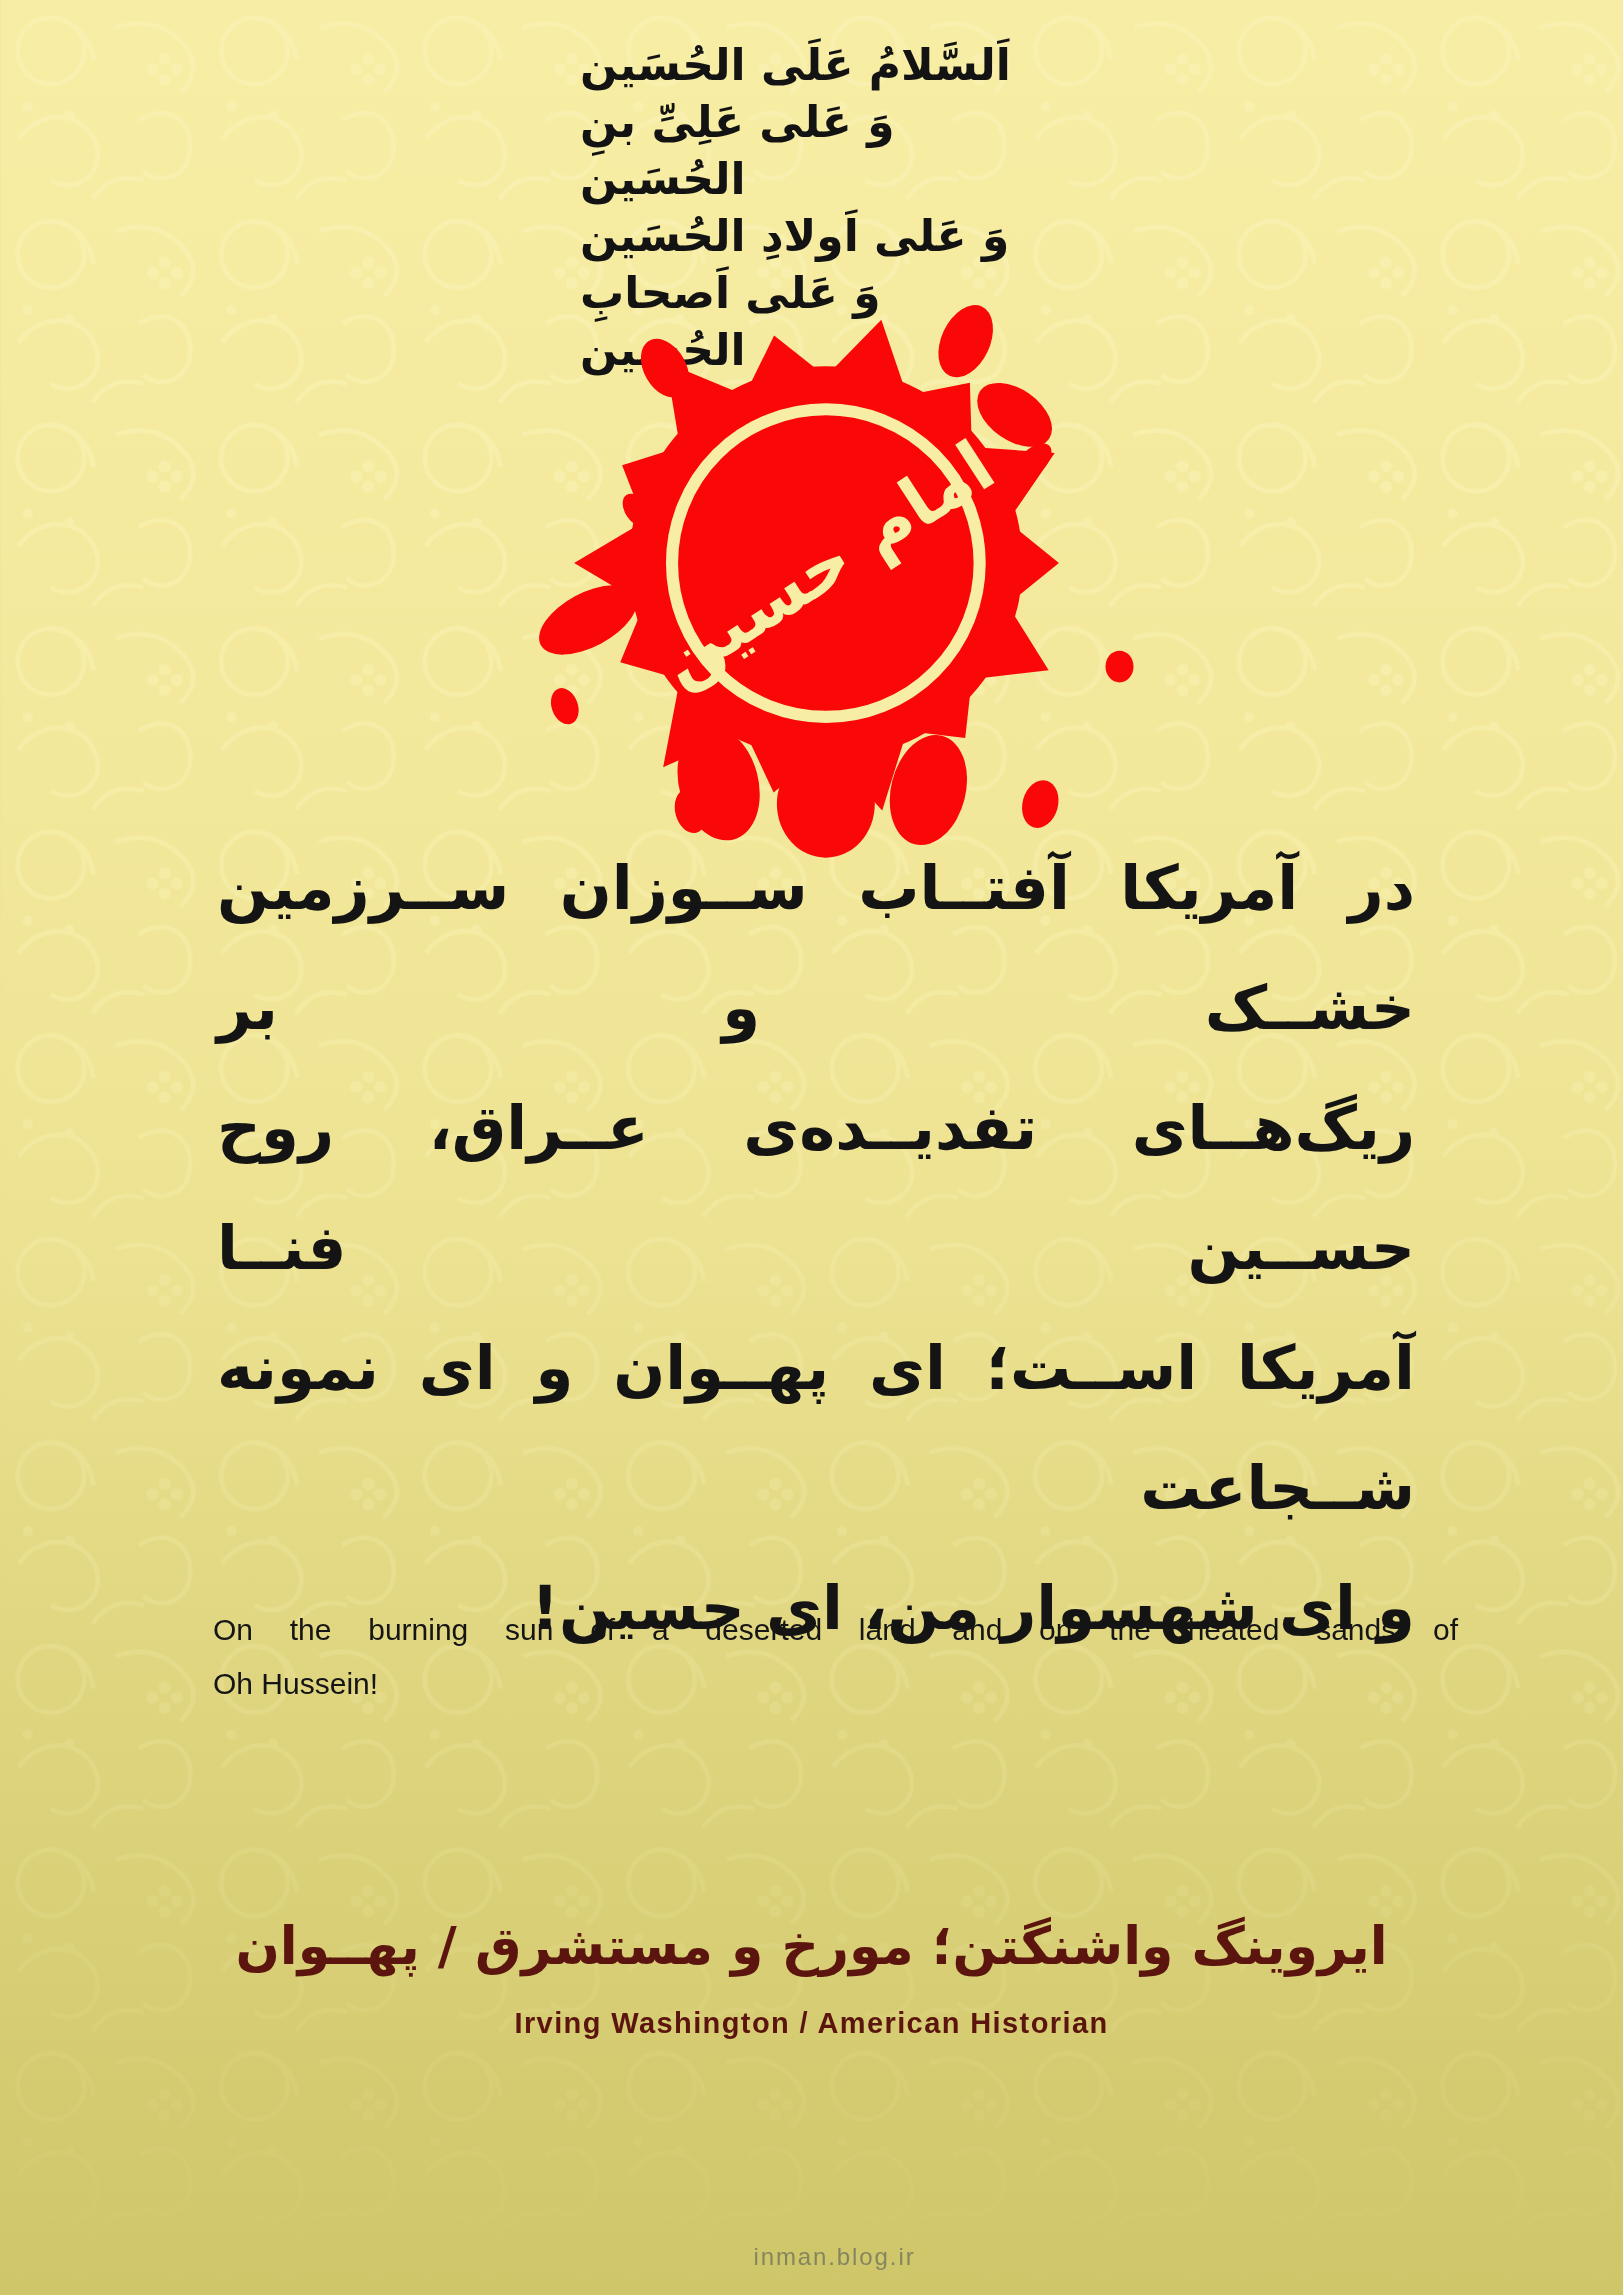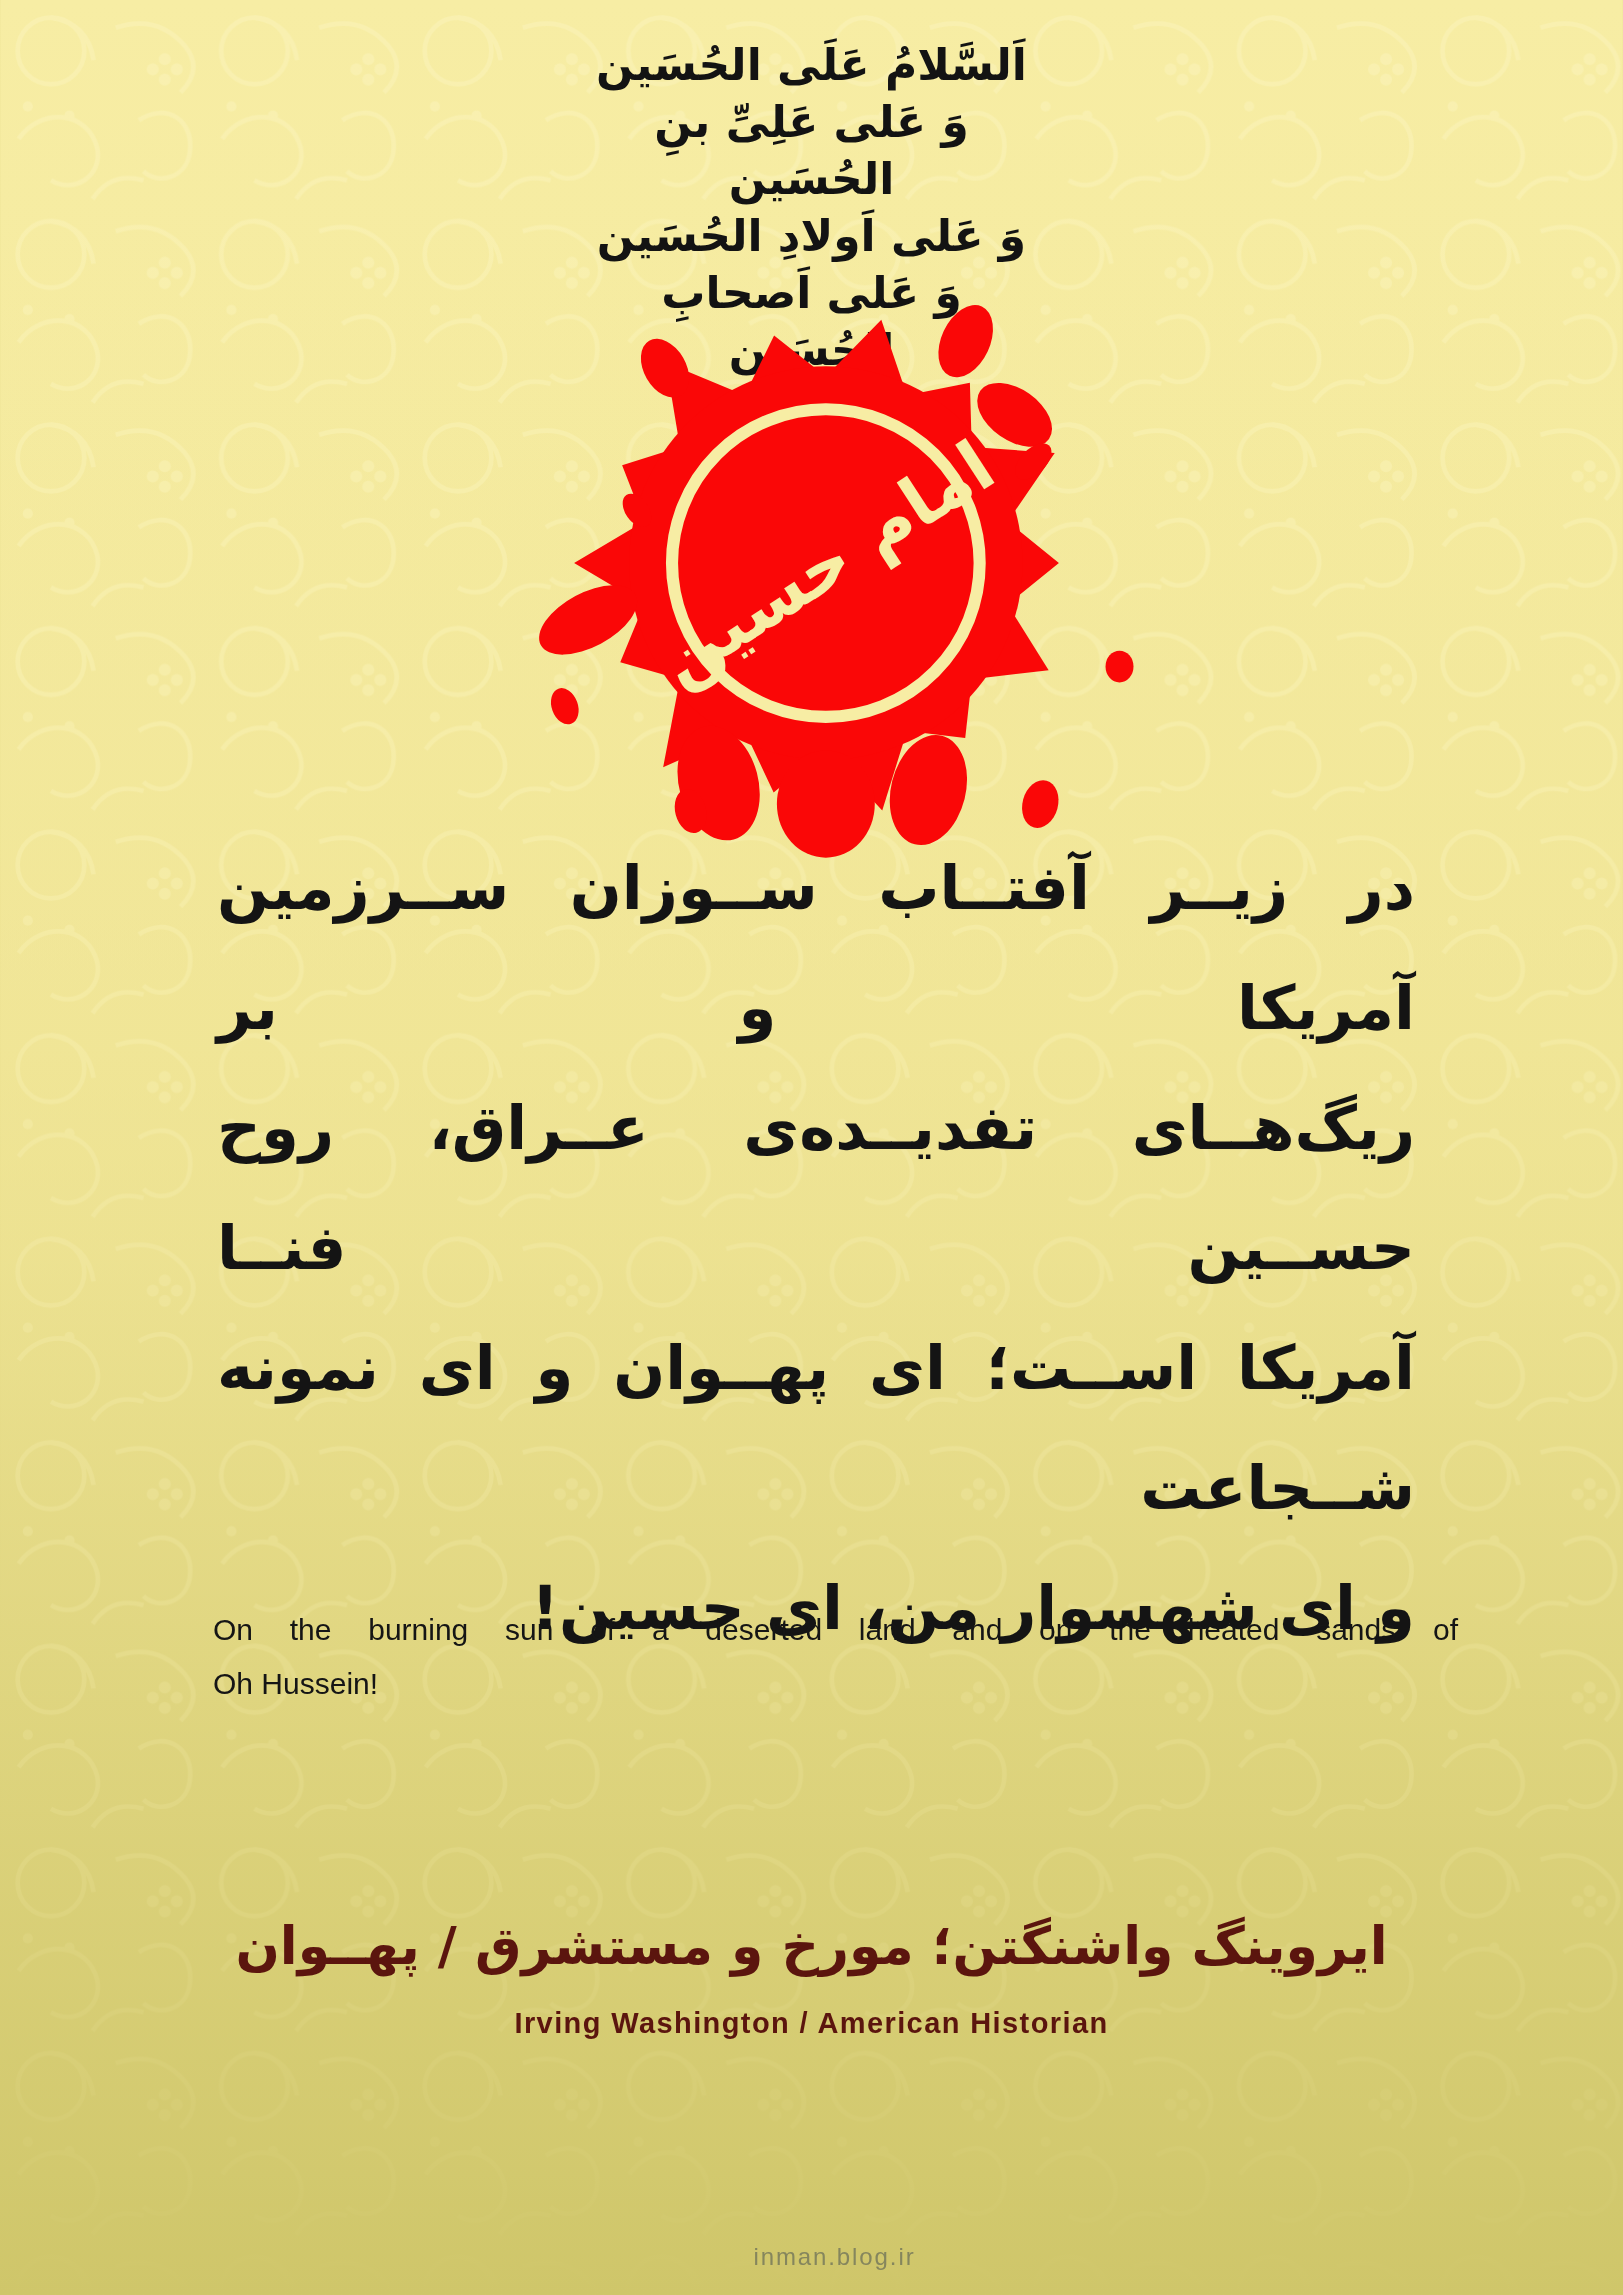--- a/index.html
+++ b/index.html
@@ -7,21 +7,21 @@
     width:1623px; height:2295px; position:relative; overflow:hidden;
     font-family:"DejaVu Sans", sans-serif; background:#cfc66a;
   }
   .abs { position:absolute; }
   
   #bg-svg { left:0; top:0; width:1623px; height:2295px; }
 
   
   .salutation {
     left:580px; top:36px; width:463px;
-    direction:rtl; text-align:center;
+    direction:rtl; text-align:left;
     font-weight:bold; font-size:44px; line-height:57px;
     color:#131313; letter-spacing:-0.9px;
   }
 
   
   .emblem { left:518px; top:261px; width:625px; height:606px; }
 
   
   .fa-quote {
     left:217px; top:828px; width:1198px;
@@ -130,21 +130,21 @@
       <ellipse cx="1120" cy="1165" rx="38" ry="52" transform="rotate(15 1120 1165)"></ellipse>
     </g>
     <circle cx="660" cy="648" r="330" fill="none" stroke="#f7eda4" stroke-width="26"></circle>
     <g transform="rotate(-33 660 648)">
       <text x="660" y="700" text-anchor="middle" font-size="150" font-weight="bold" fill="#f7eda4" font-family="DejaVu Sans, sans-serif" direction="rtl">امام حسین</text>
     </g>
   </svg>
 </div>
 
 <div class="abs fa-quote">
-  <div class="just">در زیــر آفتــاب ســوزان ســرزمین آمریکا و بر</div>
+  <div class="just">در آمریکا آفتــاب ســوزان ســرزمین خشــک و بر</div>
   <div class="just">ریگ‌هــای تفدیــده‌ی عــراق، روح حســین فنــا</div>
   <div class="just">آمریکا اســت؛ ای پهــوان و ای نمونه شــجاعت</div>
   <div class="center">و ای شهسوار من، ای حسین!</div>
 </div>
 
 <div class="abs en-quote">
   <div class="just">On the burning sun of a deserted land and on the heated sands of</div>
   <div class="center">Oh Hussein!</div>
 </div>
 

